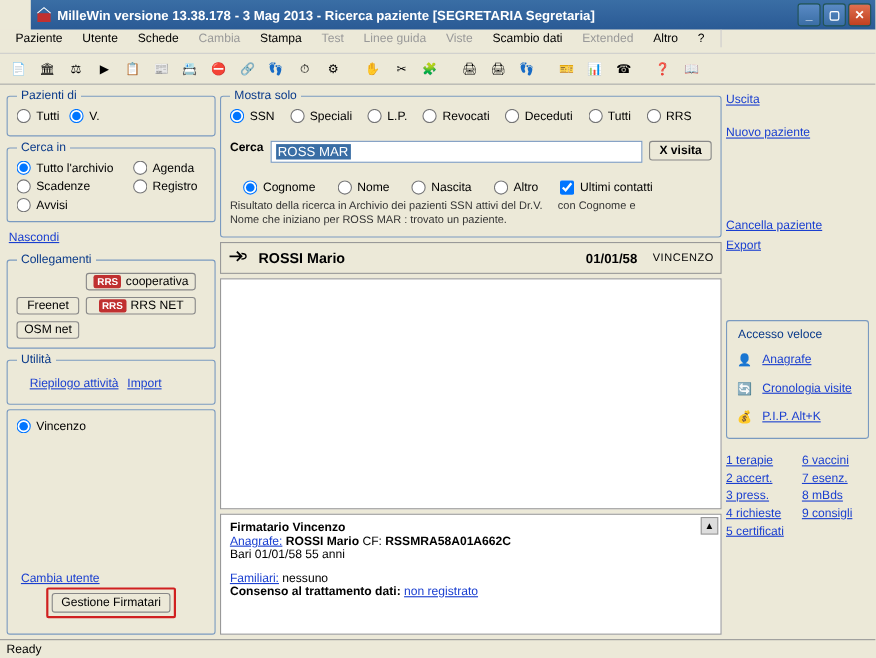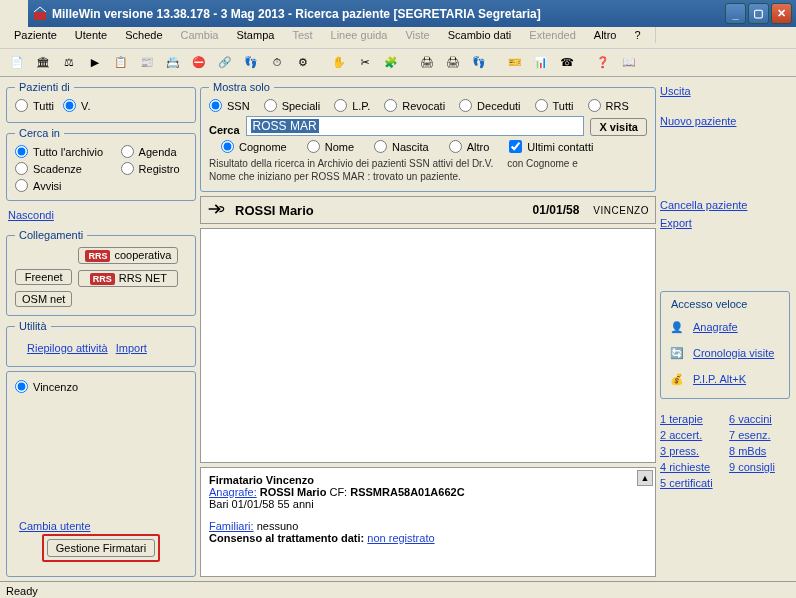--- a/index.html
+++ b/index.html
@@ -37,21 +37,21 @@
   legend { color:#0a3a8a; padding:0 4px; font-size:11px;}
   label.rd { display:inline-flex; align-items:center; gap:3px; margin-right:6px; white-space:nowrap;}
   input[type=radio],input[type=checkbox]{margin:0 2px 0 0;}
 
   .link { color:#1a3fd0; text-decoration:underline; cursor:pointer; }
   .btn { background:#ece9d8; border:1px solid #888; border-radius:3px; padding:2px 8px; cursor:pointer; font-size:11px;}
   .btn.small { padding:1px 6px;}
 
   .rrs-badge { display:inline-block; background:#c03030; color:#fff; font-size:9px; padding:1px 3px; border-radius:2px; margin-right:4px; font-weight:bold;}
 
-  .search-row { display:flex; align-items:flex-end; gap:6px; margin:4px 0;}
+  .search-row { display:flex; align-items:flex-start; gap:6px; margin:16px 0;}
   .search-label { font-weight:bold;}
   .search-input { flex:1; border:1px solid #7a9ac0; background:#fff; padding:2px 4px; font-size:12px;}
   .search-input .hl { background:#3a6ea5; color:#fff; padding:0 2px;}
 
   .result-bar { background:#ece9d8; border:1px solid #999; padding:4px 6px; display:flex; align-items:center; gap:8px;}
   .hand-icon svg { width:20px; height:16px;}
   .result-name { font-weight:bold; font-size:13px; flex:0 0 auto; margin-right:40px;}
   .result-date { font-weight:bold; font-size:12px; margin-left:auto; margin-right:6px;}
   .result-doc { font-size:10px; letter-spacing:0.5px;}
 

